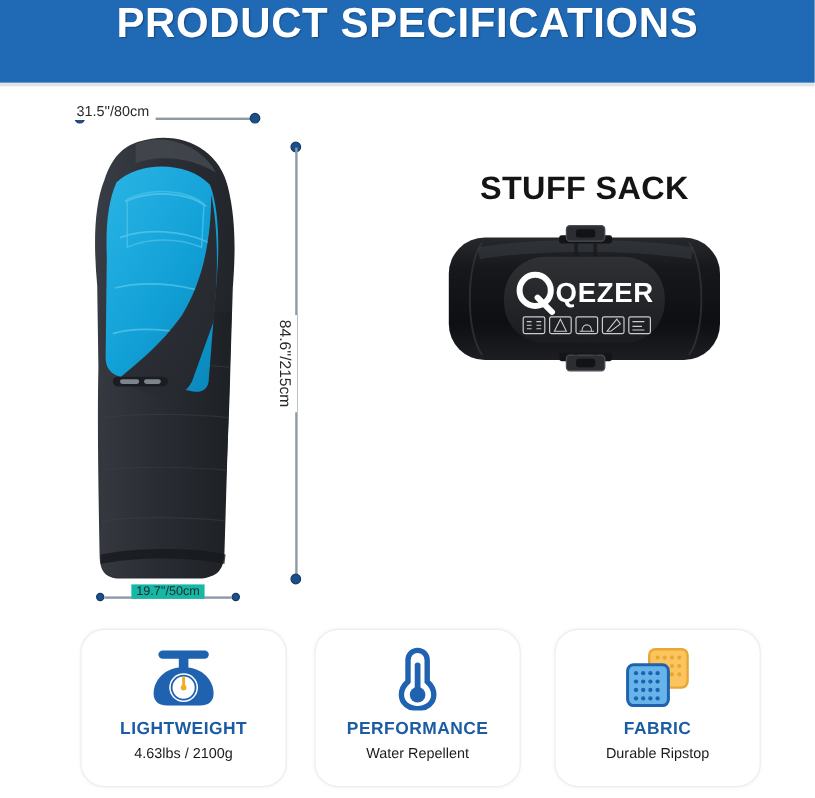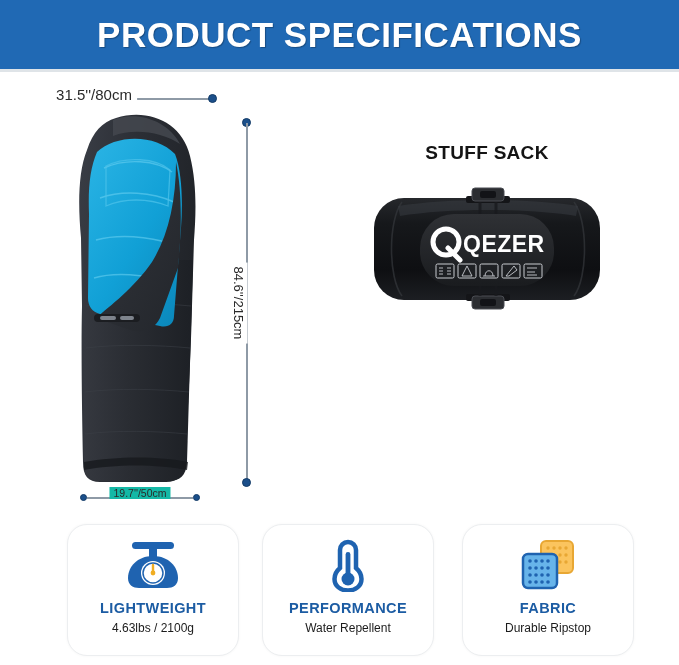--- a/index.html
+++ b/index.html
@@ -8,21 +8,21 @@
     background: #ffffff;
     font-family: "Liberation Sans", sans-serif;
     overflow: hidden;
   }
   .page { position: relative; width: 679px; height: 665px; background: #fff; }
 
   
   .banner {
     position: absolute; left: 0; top: 0; width: 679px; height: 69px;
     background: #2069b4;
-    display: flex; align-items: center; justify-content: center;
+    display: flex; align-items: flex-start; justify-content: center;
   }
   .banner-title {
     color: #ffffff;
     font-size: 35px;
     font-weight: 700;
     letter-spacing: 0.5px;
     text-shadow: 1px 1px 1px rgba(0,0,0,0.28);
     white-space: nowrap;
   }
   .banner-underline {
@@ -36,21 +36,21 @@
   }
   .dim-top .dot-l, .dim-top .dot-r {
     position: absolute; top: 2px; width: 9px; height: 9px; border-radius: 50%;
     background: #1b4f8a; border: 1px solid #123a66;
   }
   .dim-top .dot-l { left: 0; }
   .dim-top .dot-r { left: 146px; }
   .dim-top-label {
     position: absolute; left: 94px; top: 86px; transform: translateX(-50%);
     background: #fff; padding: 0 5px;
-    font-size: 15px; color: #2a2a2a; white-space: nowrap;
+    font-size: 12px; color: #2a2a2a; white-space: nowrap;
   }
 
   .dim-right { position: absolute; left: 241px; top: 118px; width: 12px; height: 370px; }
   .dim-right .vline {
     position: absolute; left: 5px; top: 5px; width: 2px; height: 360px; background: #8e9aa6;
   }
   .dim-right .dot-t, .dim-right .dot-b {
     position: absolute; left: 1px; width: 9px; height: 9px; border-radius: 50%;
     background: #1b4f8a; border: 1px solid #123a66;
   }
@@ -78,21 +78,21 @@
     position: absolute; left: 140px; top: 487px; transform: translateX(-50%);
     background: #14b8a6; padding: 0 4px;
     font-size: 10.5px; color: #2a2a2a; white-space: nowrap;
   }
 
   .bag-svg { position: absolute; left: 56px; top: 110px; }
 
   
   .sack-title {
     position: absolute; left: 487px; top: 142px; transform: translateX(-50%);
-    font-size: 19px; font-weight: 700; color: #141414; letter-spacing: 0.3px;
+    font-size: 27px; font-weight: 700; color: #141414; letter-spacing: 0.3px;
     white-space: nowrap;
   }
   .sack-svg { position: absolute; left: 368px; top: 186px; }
 
   
   .bullets { position: absolute; left: 318px; top: 322px; width: 355px; }
   .bullet-row { position: relative; padding-left: 27px; margin-bottom: 7px; }
   .bullet-dot {
     position: absolute; left: 3px; top: 11px;
     width: 9px; height: 9px; border-radius: 50%; background: #1e5d9e;

